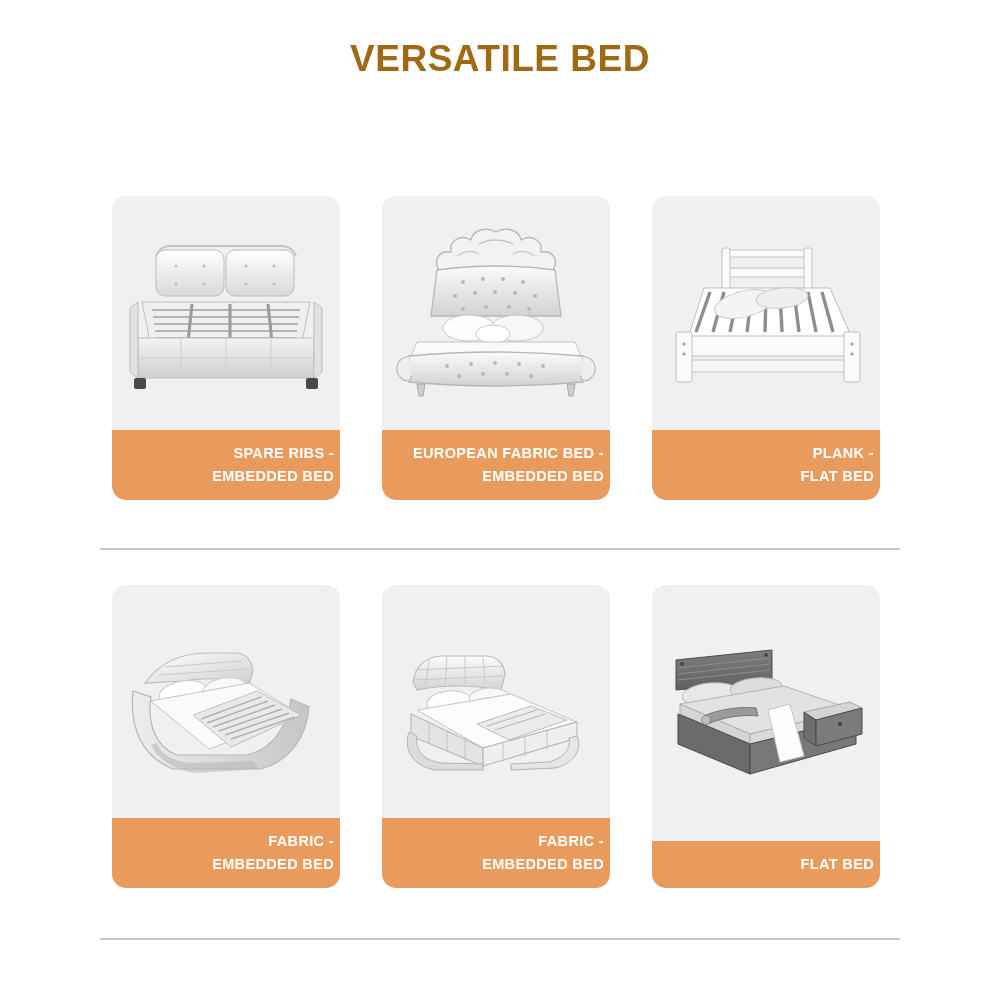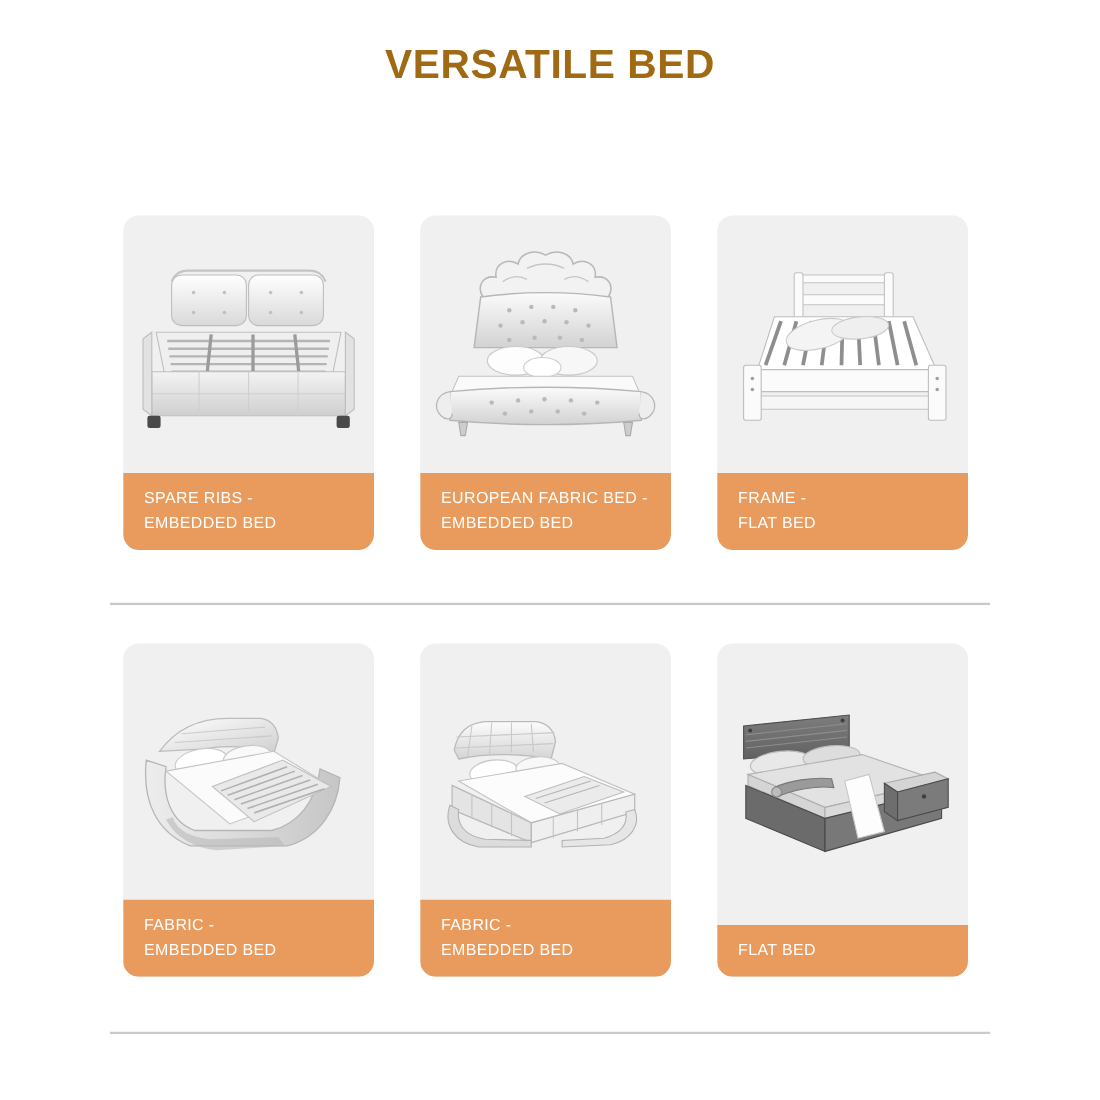--- a/index.html
+++ b/index.html
@@ -85,24 +85,24 @@
 
   .card-image svg { display: block; }
 
   .card-label {
     position: relative;
     z-index: 2;
     background: #eb9a55;
     background: #e89b5d;
     color: #ffffff;
     font-size: 14.5px;
-    font-weight: normal;
+    font-weight: bold;
     letter-spacing: 0.35px;
-    text-align: left;
-    padding: 12px 6px 13px 19px;
+    text-align: right;
+    padding: 12px 6px 13px 8px;
     line-height: 1.55;
     border-bottom-left-radius: 14px;
     border-bottom-right-radius: 14px;
   }
   .card-label .line { display: block; white-space: nowrap; }
 
   
   .divider {
     position: absolute;
     left: 100px;
@@ -281,21 +281,21 @@
 
           <rect x="10" y="100" width="16" height="50" rx="2" fill="#fbfbfb" stroke="#bdbdbd" stroke-width="1"></rect>
           <rect x="178" y="100" width="16" height="50" rx="2" fill="#fbfbfb" stroke="#bdbdbd" stroke-width="1"></rect>
           <circle cx="18" cy="112" r="1.6" fill="#9f9f9f"></circle>
           <circle cx="18" cy="122" r="1.6" fill="#9f9f9f"></circle>
           <circle cx="186" cy="112" r="1.6" fill="#9f9f9f"></circle>
           <circle cx="186" cy="122" r="1.6" fill="#9f9f9f"></circle>
         </svg>
       </div>
       <div class="card-label">
-        <span class="line">FRAME -</span>
+        <span class="line">PLANK -</span>
         <span class="line">FLAT BED</span>
       </div>
     </div>
 
   </div>
 
   <div class="row row-2">
 
     <div class="card">
       <div class="card-image">

